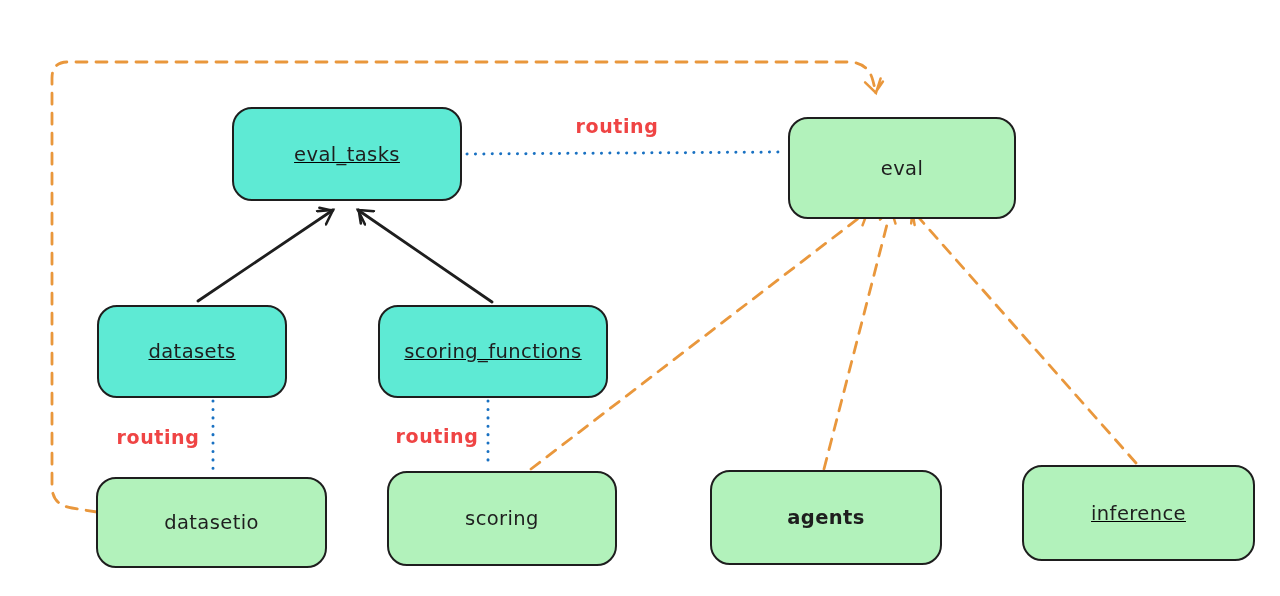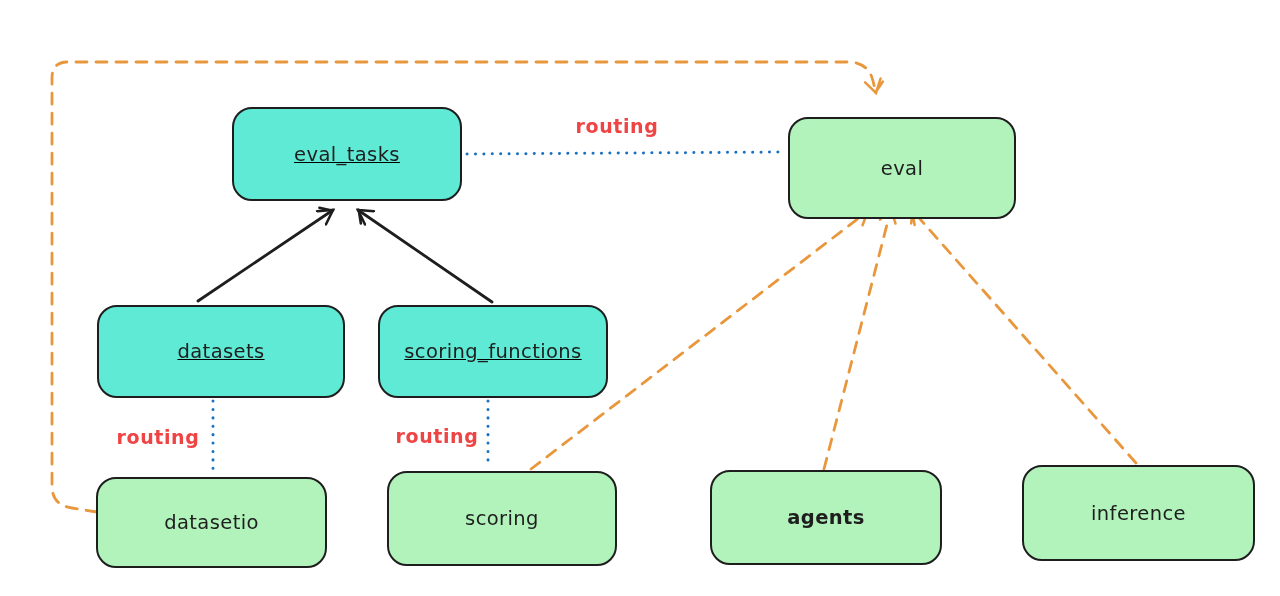--- a/index.html
+++ b/index.html
@@ -76,41 +76,41 @@
   </svg>
 
   <div class="node blue" style="left:232px; top:107px; width:230px; height:94px;">
     <span class="node-label">eval_tasks</span>
   </div>
 
   <div class="node green" style="left:788px; top:104px; width:228px; height:102px;margin-top:13px;">
     <span class="node-label">eval</span>
   </div>
 
-  <div class="node blue" style="left:97px; top:305px; width:248px; height:93px;">
+  <div class="node blue" style="left:97px; top:305px; width:190px; height:93px;">
     <span class="node-label">datasets</span>
   </div>
 
   <div class="node blue" style="left:378px; top:305px; width:230px; height:93px;text-align:right;">
     <span class="node-label">scoring_functions</span>
   </div>
 
   <div class="node green" style="left:96px; top:477px; width:231px; height:91px;">
     <span class="node-label">datasetio</span>
   </div>
 
   <div class="node green" style="left:387px; top:471px; width:230px; height:95px;">
     <span class="node-label">scoring</span>
   </div>
 
   <div class="node green" style="left:710px; top:470px; width:232px; height:95px;font-weight:bold;">
     <span class="node-label">agents</span>
   </div>
 
-  <div class="node green" style="left:1022px; top:465px; width:233px; height:96px;">
+  <div class="node green" style="left:1022px; top:465px; width:233px; height:96px;text-decoration:underline;">
     <span class="node-label">inference</span>
   </div>
 
   <div class="routing-label" style="left:617px; top:126px;">routing</div>
   <div class="routing-label" style="left:158px; top:437px;">routing</div>
   <div class="routing-label" style="left:437px; top:436px;">routing</div>
 
 </div>
 
 </body></html>

